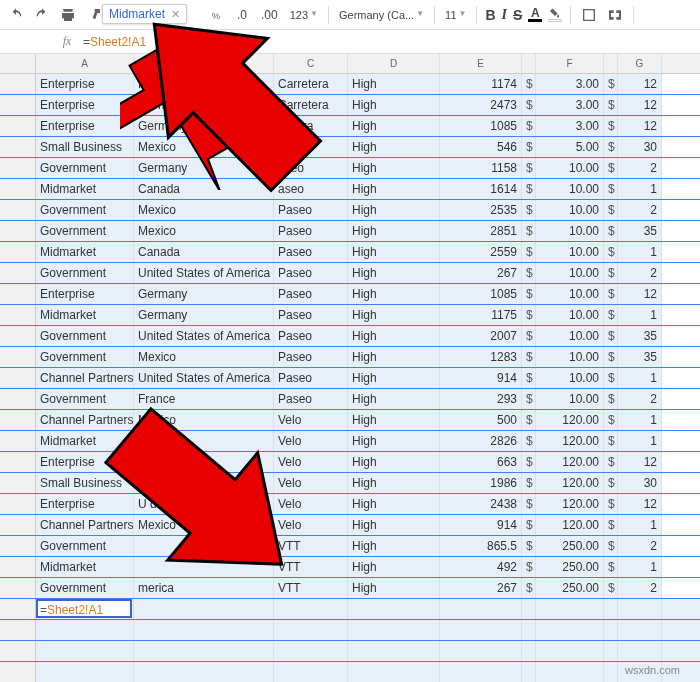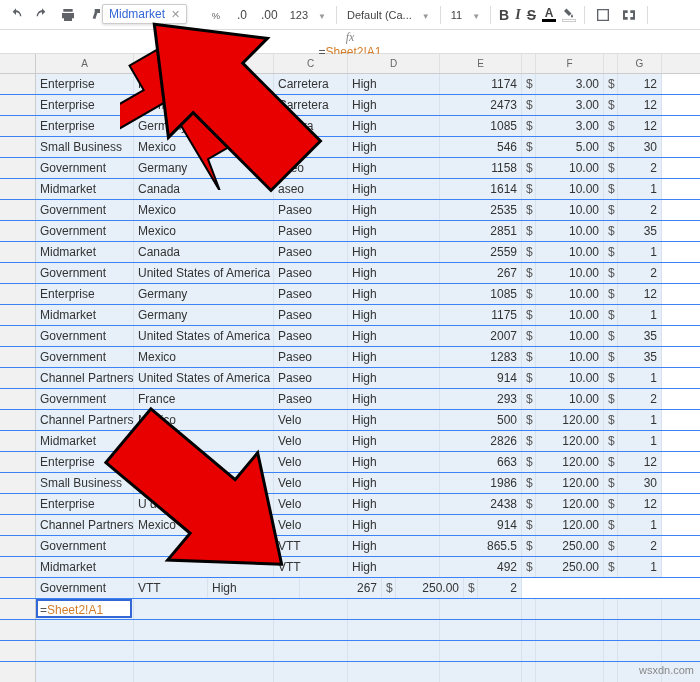--- a/index.html
+++ b/index.html
@@ -6,28 +6,28 @@
   body { background: #fff; width: 700px; height: 682px; overflow: hidden; position: relative; font-size: 12px; }
 
   
   .toolbar { height: 30px; display: flex; align-items: center; padding: 0 6px; gap: 6px; border-bottom: 1px solid #ddd; color: #5f6368; position: relative; }
   .tb-btn { width: 20px; height: 20px; display: flex; align-items: center; justify-content: center; cursor: pointer; }
   .tb-btn svg { width: 16px; height: 16px; fill: #5f6368; }
   .sep { width: 1px; height: 18px; background: #ddd; margin: 0 2px; }
   .tooltip { position: absolute; top: 4px; left: 102px; background: #fff; border: 1px solid #ccc; border-radius: 2px; padding: 2px 6px; font-size: 12px; color: #3367d6; display: flex; align-items: center; gap: 6px; box-shadow: 0 1px 3px rgba(0,0,0,.15); z-index: 50; }
   .tooltip .x { color: #999; cursor: pointer; font-size: 11px; }
   .tb-text { font-size: 12px; color: #444; padding: 0 4px; }
-  .tb-sel { font-size: 11px; color: #444; padding: 0 2px; display: flex; align-items: flex-end; gap: 10px; }
+  .tb-sel { font-size: 11px; color: #444; padding: 0 2px; display: flex; align-items: flex-start; gap: 2px; }
   .dd { font-size: 8px; color: #999; }
   .fmtA { font: bold 14px/1 Arial; color: #444; }
   .clrbar { width: 14px; height: 3px; background: #000; }
   .clrbarR { width: 14px; height: 3px; background: #d93025; }
 
   
-  .fxbar { height: 24px; display: flex; align-items: center; border-bottom: 1px solid #ddd; font-size: 12px; flex-direction: column; }
+  .fxbar { height: 24px; display: flex; align-items: center; border-bottom: 1px solid #ddd; font-size: 12px; }
   .namebox { width: 55px; text-align: center; color: #666; border-right: 1px solid #eee; padding: 0 4px; }
   .fxi { width: 24px; text-align: center; color: #888; font-style: italic; font-family: serif; }
   .fxin { flex: 1; padding: 0 4px; font-family: Arial; font-size: 12px; color: #999; }
   .fxin .eq { color: #555; }
   .fxin .ref { color: #d37d29; }
 
   
   .grid { position: relative; }
   .hdrrow { display: flex; height: 20px; background: #f1f1f1; border-bottom: 1px solid #ccc; position: relative; }
   .corner { width: 36px; background: #f1f1f1; border-right: 1px solid #ccc; }
@@ -41,21 +41,21 @@
   .dollar { width:14px; text-align: center; color: #555; }
   .cell.ov { overflow: visible; position: relative; z-index: 2; }
 
   
   .editcell { position: absolute; border: 2px solid #3367d6; background: #fff; font-size: 12px; padding: 0 2px; line-height: 19px; z-index: 40; }
   .editcell .eq { color: #555; }
   .editcell .ref { color: #d37d29; }
 
   
   .arrow { position: absolute; z-index: 60; pointer-events: none; }
-  .watermark { position: absolute; bottom: 6px; right: 6px; font-size: 11px; color: #888; z-index: 70; }
+  .watermark { position: absolute; bottom: 6px; right: 20px; font-size: 11px; color: #888; z-index: 70; }
 </style>
 </head>
 <body>
 
 <div class="toolbar">
   <div class="tb-btn">
       <svg viewBox="0 0 24 24">
         <path d="M12 5V2L7 7l5 5V8c3 0 6 2 6 6h2c0-5-4-9-8-9z"></path>
       </svg>
     </div>
@@ -83,21 +83,21 @@
       </svg>
     </div>
   <span class="tb-text">.0</span>
   <span class="tb-text">.00</span>
   <span class="tb-sel">
       <span>123</span>
       <span class="dd">▼</span>
     </span>
   <div class="sep"></div>
   <span class="tb-sel">
-      <span>Default (Ca...</span>
+      <span>Germany (Ca...</span>
       <span class="dd">▼</span>
     </span>
   <div class="sep"></div>
   <span class="tb-sel">
       <span>11</span>
       <span class="dd">▼</span>
     </span>
   <div class="sep"></div>
   <span class="fmtA">B</span>
   <span class="fmtA" style="font-style:italic;font-family:serif">I</span>
@@ -435,20 +435,21 @@
         <div class="cell cD">High</div>
         <div class="cell cE num">492</div>
         <div class="cell cF dollar">$</div>
         <div class="cell cG num">250.00</div>
         <div class="cell cH dollar">$</div>
         <div class="cell cI num">1</div>
       </div>
       <div class="row">
         <div class="rowh"></div>
         <div class="cell cA ">Government</div>
+        <div class="cell cB">merica</div>
         <div class="cell cC">VTT</div>
         <div class="cell cD">High</div>
         <div class="cell cE num">267</div>
         <div class="cell cF dollar">$</div>
         <div class="cell cG num">250.00</div>
         <div class="cell cH dollar">$</div>
         <div class="cell cI num">2</div>
       </div>
       <div class="row blank">
         <div class="rowh"></div>

